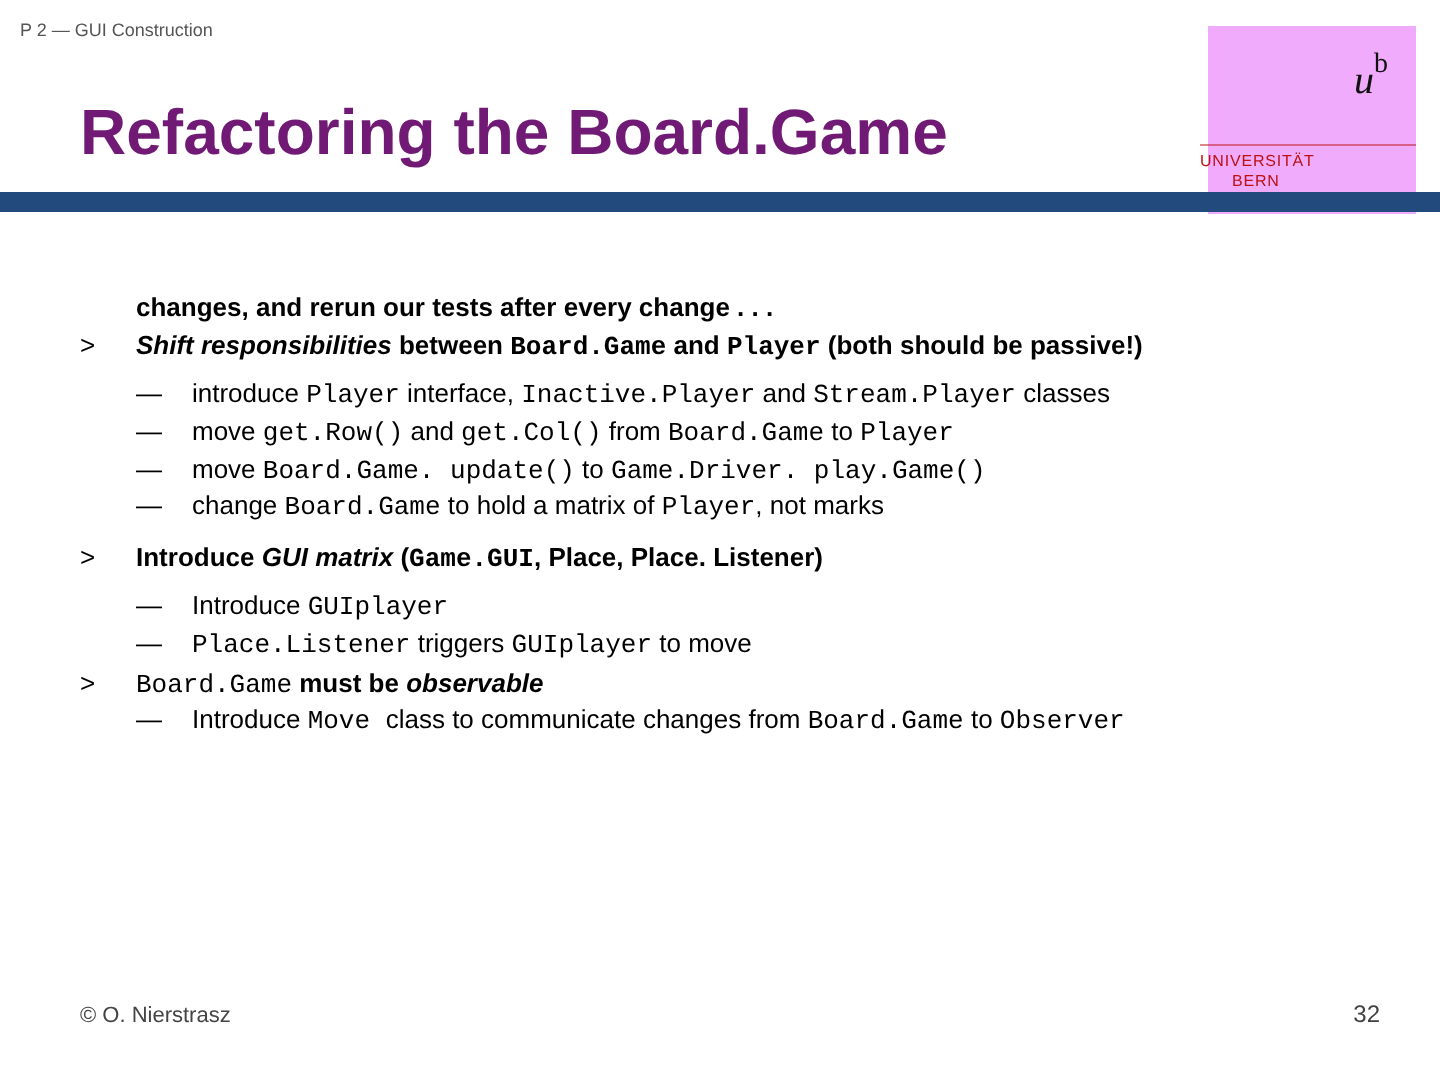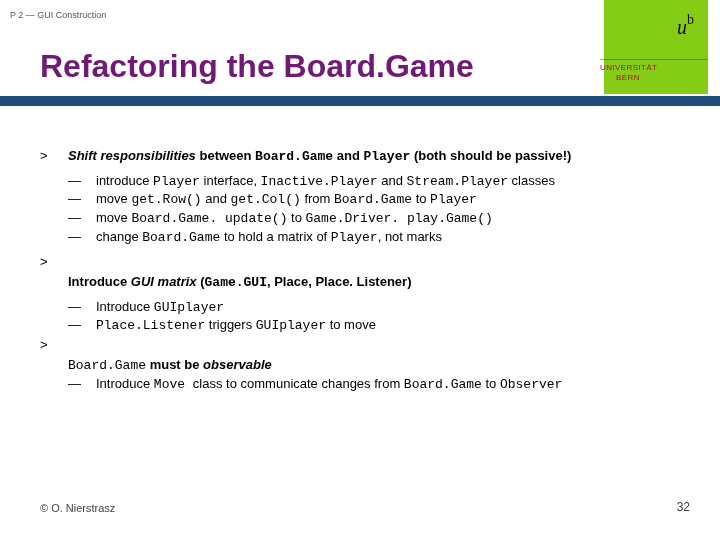--- a/index.html
+++ b/index.html
@@ -3,40 +3,40 @@
 <meta charset="utf-8">
 <style>
   * { margin: 0; padding: 0; box-sizing: border-box; }
   html, body { width: 720px; height: 540px; background: #f8f8f8; font-family: Arial, Helvetica, sans-serif; }
   .slide { width: 720px; height: 540px; background: #fff; position: relative; }
   .topbar { position: relative; height: 98px; }
   .course { position: absolute; top: 10px; left: 10px; font-size: 9px; color: #555; }
   .title { position: absolute; left: 40px; top: 48px; font-size: 32px; font-weight: bold; color: #701a75; }
   .stripe { position: absolute; left: 0; top: 96px; width: 720px; height: 10px; background: #234a7d; }
   .logo {
-    position: absolute; right: 12px; top: 0; width: 104px; height: 94px;
-    border-top: 0; background: #84cc16;
+    position: absolute; right: 12px; top: 13px; width: 104px; height: 94px;
+    border-top: 0; background: #f0abfc;
   }
   .logo .ub { position: absolute; right: 14px; top: 16px; font-family: Georgia, 'Times New Roman', serif; }
   .logo .ub .u { font-style: italic; font-size: 20px; color: #111; }
   .logo .ub .b { font-size: 14px; color: #111; vertical-align: super; position: relative; top: -4px; }
   .logo .uni { position: absolute; left: -4px; bottom: 22px; font-size: 8px; letter-spacing: 0.4px; color: #b11; }
   .logo .bern { position: absolute; left: -4px; bottom: 12px; font-size: 8px; letter-spacing: 0.4px; color: #b11; margin-left: 16px; }
   .logo .redline { position: absolute; left: -4px; bottom: 34px; width: 108px; height: 1px; background: #b11; opacity:.5;}
   .body { position: absolute; left: 40px; right: 30px; top: 146px; font-size: 13px; color: #000; line-height: 1.28; }
   .intro-wrap { margin-left: 0; }
   .intro { font-weight: bold; }
   .intro-cont { font-weight: bold; margin-left: 28px; }
   .lev1 { display: flex; margin-top: 2px; }
   .lev1 .mk { width: 28px; flex: 0 0 28px; }
   .lev1 .tx { flex: 1; }
   .lev2 { display: flex; margin-left: 28px; margin-top: 1px; }
   .lev2 .mk { width: 28px; flex: 0 0 28px; }
   .lev2 .tx { flex: 1; }
-  .bold { font-weight: bold; margin-top: 20px; }
+  .bold { font-weight: bold; }
   .ital { font-style: italic; }
   code, .mono { font-family: 'Courier New', Courier, monospace; }
   .gapS { height: 6px; }
   .footer-left { position: absolute; left: 40px; bottom: 26px; font-size: 11px; color: #444; }
   .footer-right { position: absolute; right: 30px; bottom: 26px; font-size: 12px; color: #404040; }
 </style>
 </head>
 <body>
 
 <div class="slide">
@@ -49,20 +49,21 @@
       </div>
       <div class="redline"></div>
       <div class="uni">UNIVERSITÄT</div>
       <div class="bern">BERN</div>
     </div>
   </div>
   <div class="stripe"></div>
 
   <div class="body">
     <div class="intro-wrap">
+      <div class="intro-cont">changes, and rerun our tests after every change . . .</div>
     </div>
 
     <div class="lev1">
       <div class="mk">&gt;</div>
       <div class="tx">
         <span class="bold ital">Shift responsibilities</span><span class="bold"> between </span><span class="bold mono">Board.Game</span><span class="bold"> and </span><span class="bold mono">Player</span><span class="bold"> (both should be passive!)</span>
       </div>
     </div>
 
     <div class="gapS"></div>

